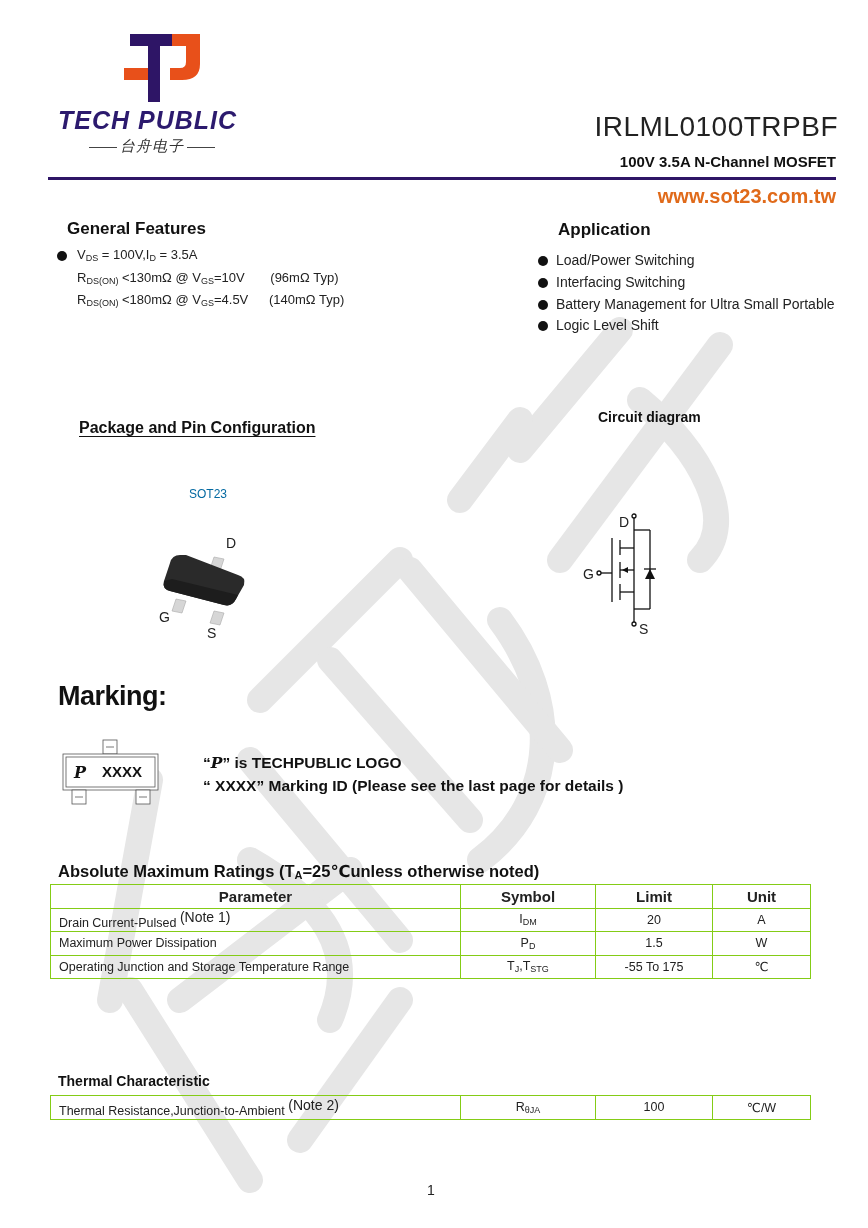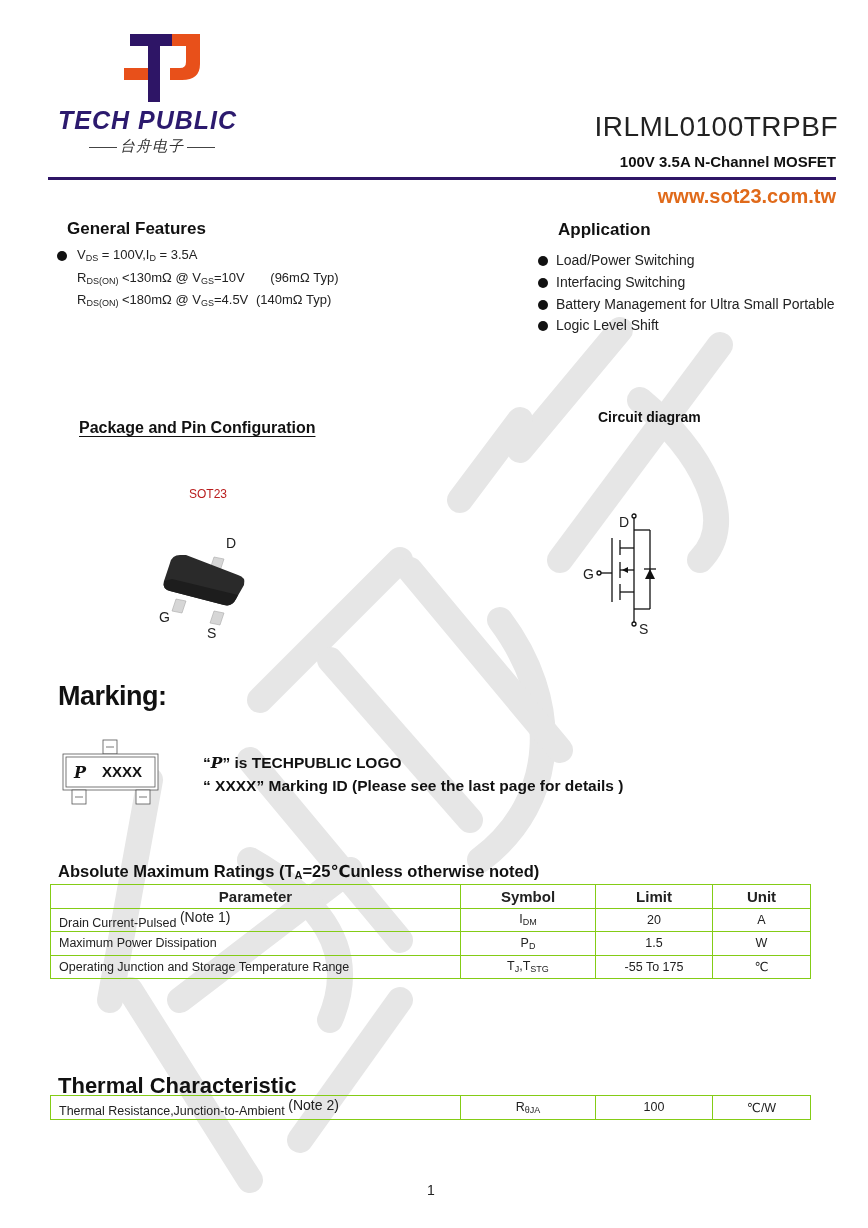--- a/index.html
+++ b/index.html
@@ -33,39 +33,39 @@
   .f3 { left: 77px; top: 292px; }
   sub { font-size: 9px; vertical-align: -2px; }
   sup { font-size: 14px; vertical-align: 5px; }
 
   .app-title { left: 558px; top: 220px; }
   .app-item { left: 538px; font-size: 14px; color: #222; }
   .app-item .bullet { margin-right: 8px; vertical-align: -1px; }
 
   
   .pkg-title { left: 79px; top: 419px; font-size: 16px; font-weight: bold; text-decoration: underline; text-underline-offset: 3px; }
-  .sot-label { left: 189px; top: 487px; font-size: 12px; color: #b91c1c; }
+  .sot-label { left: 189px; top: 487px; font-size: 12px; color: #0369a1; }
   .pin { font-size: 14px; color: #222; }
   .circ-title { left: 598px; top: 409px; font-size: 14px; font-weight: bold; }
 
   
   .marking-title { left: 58px; top: 681px; font-size: 27px; font-weight: bold; letter-spacing: -0.5px; }
   .mark-text { font-size: 15.5px; font-weight: bold; color: #111; }
 
   
   .amr-title { left: 58px; top: 862px; font-size: 16.5px; font-weight: bold; }
   table.spec { position: absolute; left: 50px; border-collapse: collapse; font-size: 12.5px; color: #222; }
   table.spec td, table.spec th { border: 1px solid #84cc16; height: 22.5px; padding: 0 8px; }
   table.spec th { font-size: 15px; font-weight: bold; text-align: center; }
   table.spec td.c { text-align: center; }
   .col-param { width: 393px; }
   .col-sym { width: 118px; }
   .col-lim { width: 100px; }
   .col-unit { width: 81px; }
-  .thermal-title { left: 58px; top: 1073px; font-size: 22px; font-weight: bold; }
+  .thermal-title { left: 58px; top: 1073px; font-size: 14px; font-weight: bold; }
   .page-num { left: 427px; top: 1182px; font-size: 14px; color: #222; }
 </style>
 </head>
 <body>
 
 <svg class="watermark" viewBox="0 0 868 1228">
   <g fill="none" stroke="#e6e6e6" stroke-width="26" stroke-linecap="round">
     <path d="M620 330 L520 450"></path>
     <path d="M720 345 L560 560"></path>
     <path d="M640 400 C700 450 740 520 700 560"></path>
@@ -104,21 +104,21 @@
   <span class="abs bullet feat-b"></span>
   <div class="abs feat f1">
     <span>V</span><sub>DS</sub><span> = 100V,I</span><sub>D</sub><span> = 3.5A</span>
   </div>
   <div class="abs feat f2">
     <span>R</span><sub>DS(ON)</sub><span> &lt;130mΩ @ V</span><sub>GS</sub><span>=10V</span>
     <span style="margin-left:22px">(96mΩ  Typ)</span>
   </div>
   <div class="abs feat f3">
     <span>R</span><sub>DS(ON)</sub><span> &lt;180mΩ @ V</span><sub>GS</sub><span>=4.5V</span>
-    <span style="margin-left:4px">(140mΩ Typ)</span>
+    <span style="margin-left:17px">(140mΩ Typ)</span>
   </div>
 
   <div class="abs sec-title app-title">Application</div>
   <div class="abs app-item" style="top:252px"><span class="bullet"></span><span>Load/Power Switching</span></div>
   <div class="abs app-item" style="top:274px"><span class="bullet"></span><span>Interfacing Switching</span></div>
   <div class="abs app-item" style="top:296px"><span class="bullet"></span><span>Battery Management for Ultra Small Portable</span></div>
   <div class="abs app-item" style="top:317px"><span class="bullet"></span><span>Logic Level Shift</span></div>
 
   <div class="abs pkg-title">Package and Pin Configuration</div>
   <div class="abs sot-label">SOT23</div>

